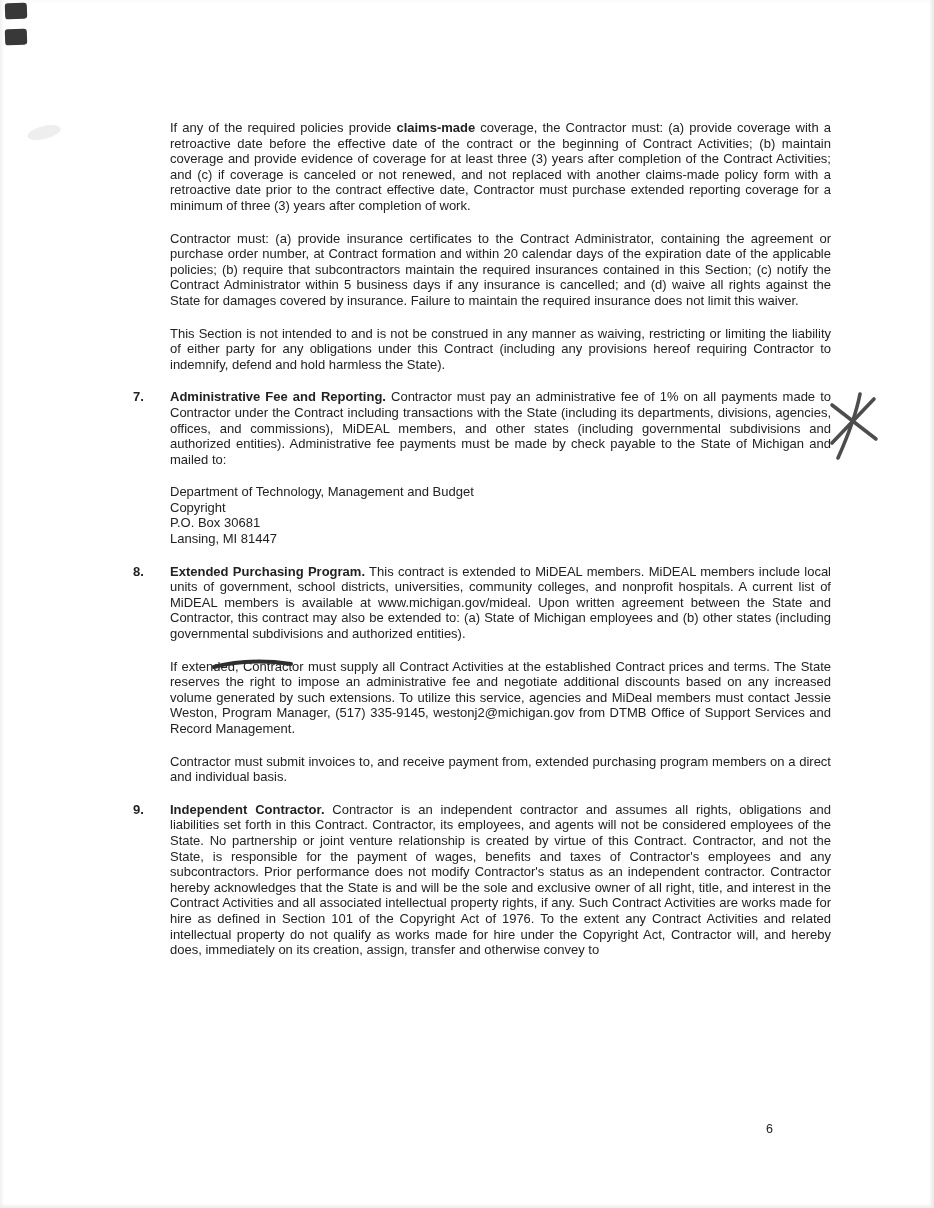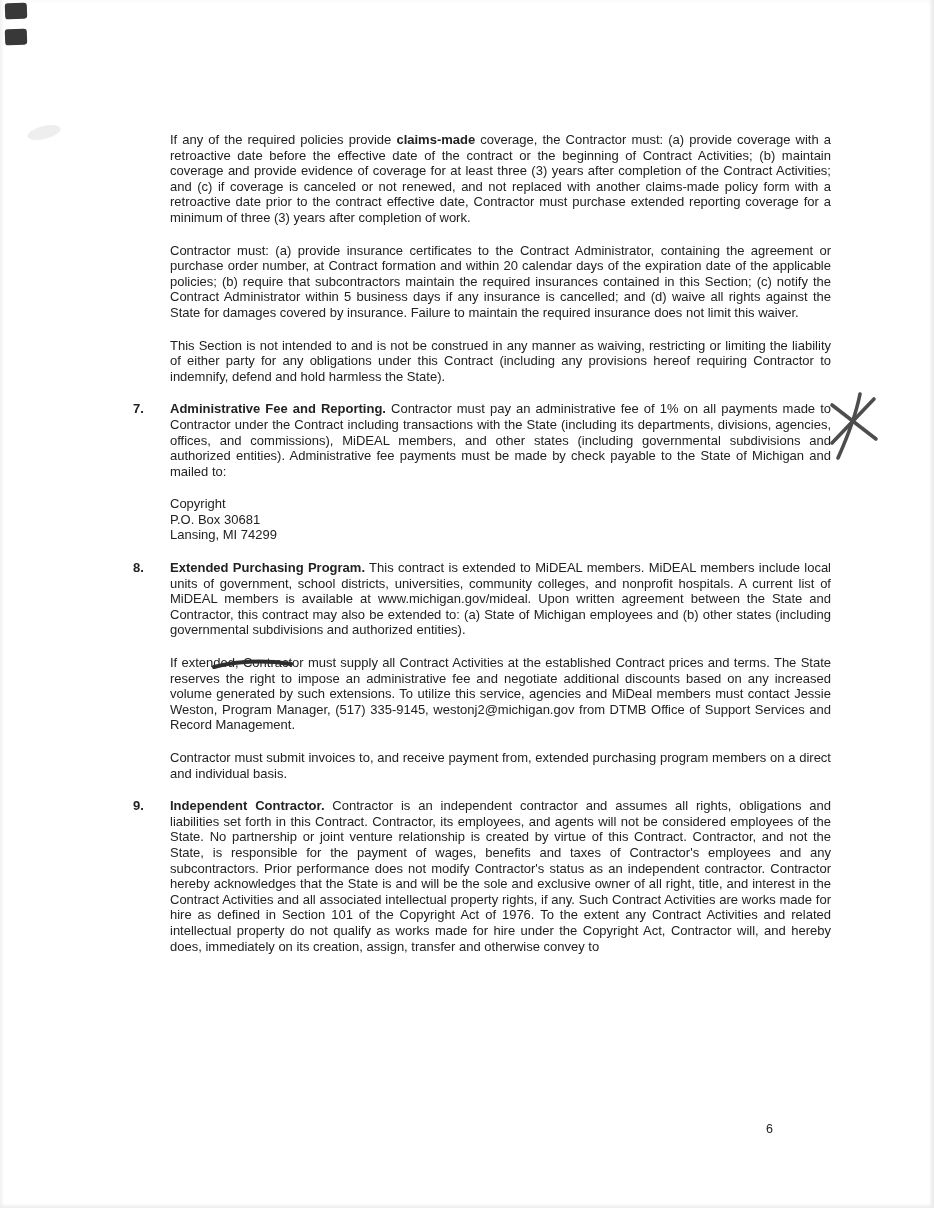--- a/index.html
+++ b/index.html
@@ -39,21 +39,21 @@
   .scan-mark.m1 { left: 5px; top: 3px;  width: 22px; height: 16px; transform: rotate(-2deg); }
   .scan-mark.m2 { left: 5px; top: 29px; width: 22px; height: 16px; transform: rotate(-2deg); }
   .smudge {
     position: absolute; left: 27px; top: 126px; width: 34px; height: 13px;
     background: rgba(90,90,90,0.10); border-radius: 50%;
     transform: rotate(-14deg);
   }
 
   .doc {
     position: absolute;
-    top: 132px;
+    top: 120px;
     left: 170px;
     width: 661px;
     font-size: 13px;
     line-height: 15.6px;
     text-align: justify;
   }
   .doc p { margin: 0 0 17px 0; }
   .doc .address { text-align: left; margin: 0 0 17px 0; }
 
   .item { position: relative; margin: 0 0 17px 0; }
@@ -97,23 +97,24 @@
     <p><span>If any of the required policies provide </span><span class="bold">claims-made</span><span> coverage, the Contractor must:  (a) provide coverage with a retroactive date before the effective date of the contract or the beginning of Contract Activities; (b) maintain coverage and provide evidence of coverage for at least three (3) years after completion of the Contract Activities; and (c) if coverage is canceled or not renewed, and not replaced with another claims-made policy form with a retroactive date prior to the contract effective date, Contractor must purchase extended reporting coverage for a minimum of three (3) years after completion of work.</span></p>
 
     <p>Contractor must: (a) provide insurance certificates to the Contract Administrator, containing the agreement or purchase order number, at Contract formation and within 20 calendar days of the expiration date of the applicable policies; (b) require that subcontractors maintain the required insurances contained in this Section; (c) notify the Contract Administrator within 5 business days if any insurance is cancelled; and (d) waive all rights against the State for damages covered by insurance.  Failure to maintain the required insurance does not limit this waiver.</p>
 
     <p>This Section is not intended to and is not be construed in any manner as waiving, restricting or limiting the liability of either party for any obligations under this Contract (including any provisions hereof requiring Contractor to indemnify, defend and hold harmless the State).</p>
 
     <div class="item">
       <span class="item-num">7.</span>
       <p><span class="item-title">Administrative Fee and Reporting.</span><span>  Contractor must pay an administrative fee of 1% on all payments made to Contractor under the Contract including transactions with the State (including its departments, divisions, agencies, offices, and commissions), MiDEAL members, and other states (including governmental subdivisions and authorized entities).  Administrative fee payments must be made by check payable to the State of Michigan and mailed to:</span></p>
       <div class="address">
+        <div>Department of Technology, Management and Budget</div>
         <div>Copyright</div>
         <div>P.O. Box 30681</div>
-        <div>Lansing, MI 74299</div>
+        <div>Lansing, MI 81447</div>
       </div>
     </div>
 
     <div class="item">
       <span class="item-num">8.</span>
       <p><span class="item-title">Extended Purchasing Program.</span><span>  This contract is extended to MiDEAL members. MiDEAL members include local units of government, school districts, universities, community colleges, and nonprofit hospitals.  A current list of MiDEAL members is available at </span><span class="doc-link">www.michigan.gov/mideal</span><span>.  Upon written agreement between the State and Contractor, this contract may also be extended to: (a) State of Michigan employees and (b) other states (including governmental subdivisions and authorized entities).</span></p>
       <p><span>If extended, Contractor must supply all Contract Activities at the established Contract prices and terms.  The State reserves the right to impose an administrative fee and negotiate additional discounts based on any increased volume generated by such extensions.  To utilize this service, agencies and MiDeal members must contact Jessie Weston, Program Manager, (517) 335-9145, </span><span class="doc-link">westonj2@michigan.gov</span><span> from DTMB Office of Support Services and Record Management.</span></p>
       <p>Contractor must submit invoices to, and receive payment from, extended purchasing program members on a direct and individual basis.</p>
     </div>
 

